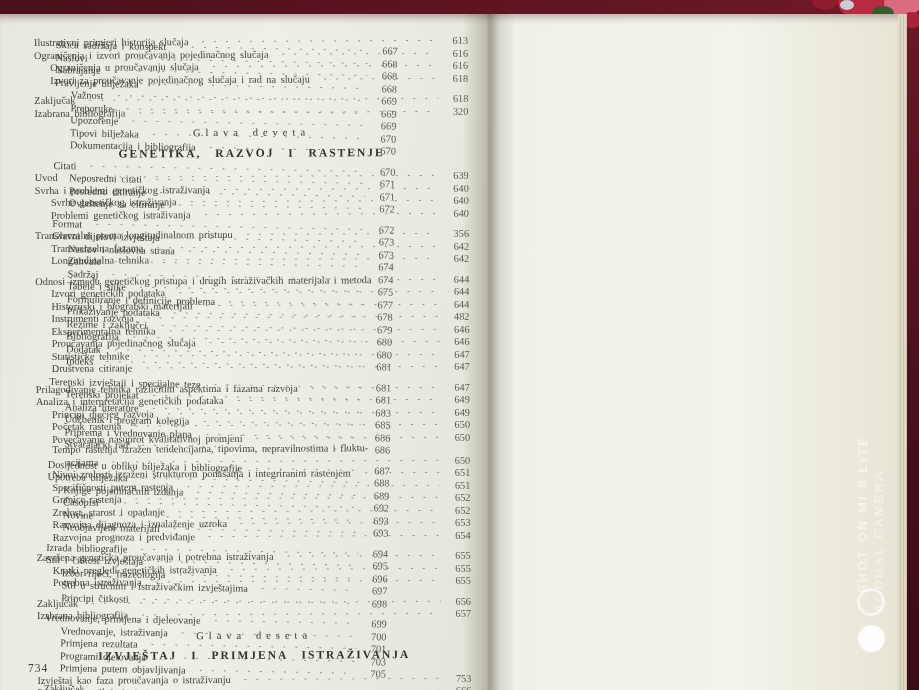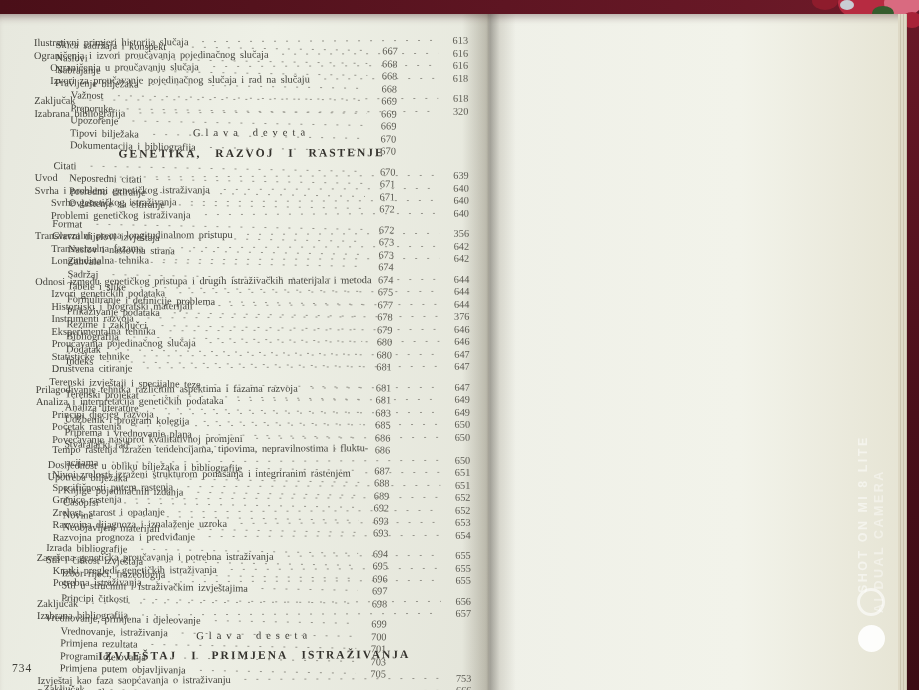--- a/index.html
+++ b/index.html
@@ -31,21 +31,21 @@
   .row{display:flex;align-items:baseline;}
   .row .lbl{white-space:nowrap;}
   .row .dots{flex:1 1 6px;min-width:6px;height:10px;margin:0 4px 0 9px;
      background-image:radial-gradient(circle,#94938a 0.9px,rgba(0,0,0,0) 1.1px);
      background-size:12px 3px;background-repeat:repeat-x;background-position:left bottom 2px;}
   .row .pg{width:26px;text-align:right;color:#5c5b53;flex:0 0 26px;}
   .i1{padding-left:16px;} .i2{padding-left:30px;}
   .chapter{text-align:center;margin:10px 0 12px 0;color:#33312c;}
   .kicker{letter-spacing:5px;font-size:10.5px;margin-bottom:9px;}
   .ctitle{font-weight:bold;font-size:11.5px;letter-spacing:2px;word-spacing:9px;}
-  .folio{position:absolute;left:12px;bottom:16px;font-size:11.5px;color:#41403a;letter-spacing:1px;}
+  .folio{position:absolute;left:28px;bottom:16px;font-size:11.5px;color:#41403a;letter-spacing:1px;}
   
   .wm{position:absolute;color:rgba(255,255,255,.5);font-family:"Liberation Sans","DejaVu Sans",sans-serif;
       font-weight:bold;font-size:12.5px;letter-spacing:2.5px;white-space:nowrap;
       writing-mode:vertical-rl;transform:rotate(180deg);}
   .wm1{left:856px;top:408px;height:185px;}
   .wm2{left:872px;top:428px;height:185px;color:rgba(255,255,255,.42);}
   .wm-ring{position:absolute;left:857px;top:588px;width:22px;height:22px;border:3px solid rgba(255,255,255,.6);border-radius:50%;}
   .wm-dot{position:absolute;left:858px;top:625px;width:27px;height:27px;background:rgba(255,255,255,.9);border-radius:50%;}
 </style>
 </head>
@@ -160,21 +160,21 @@
             <span class="pg">644</span>
           </div>
           <div class="row i1">
             <span class="lbl">Historijski i biografski materijali</span>
             <span class="dots"></span>
             <span class="pg">644</span>
           </div>
           <div class="row i1">
             <span class="lbl">Instrumenti razvoja</span>
             <span class="dots"></span>
-            <span class="pg">376</span>
+            <span class="pg">482</span>
           </div>
           <div class="row i1">
             <span class="lbl">Eksperimentalna tehnika</span>
             <span class="dots"></span>
             <span class="pg">646</span>
           </div>
           <div class="row i1">
             <span class="lbl">Proučavanja pojedinačnog slučaja</span>
             <span class="dots"></span>
             <span class="pg">646</span>
@@ -283,21 +283,21 @@
             <span class="dots"></span>
             <span class="pg">657</span>
           </div>
         </div>
         <div class="chapter">
           <div class="kicker">Glava deseta</div>
           <div class="ctitle">IZVJEŠTAJ I PRIMJENA ISTRAŽIVANJA</div>
         </div>
         <div class="block">
           <div class="row">
-            <span class="lbl">Izvještaj kao faza saopćavanja o istraživanju</span>
+            <span class="lbl">Izvještaj kao faza proučavanja o istraživanju</span>
             <span class="dots"></span>
             <span class="pg">753</span>
           </div>
           <div class="row">
             <span class="lbl">Priručnici o stilu</span>
             <span class="dots"></span>
             <span class="pg">666</span>
           </div>
         </div>
       </div>

